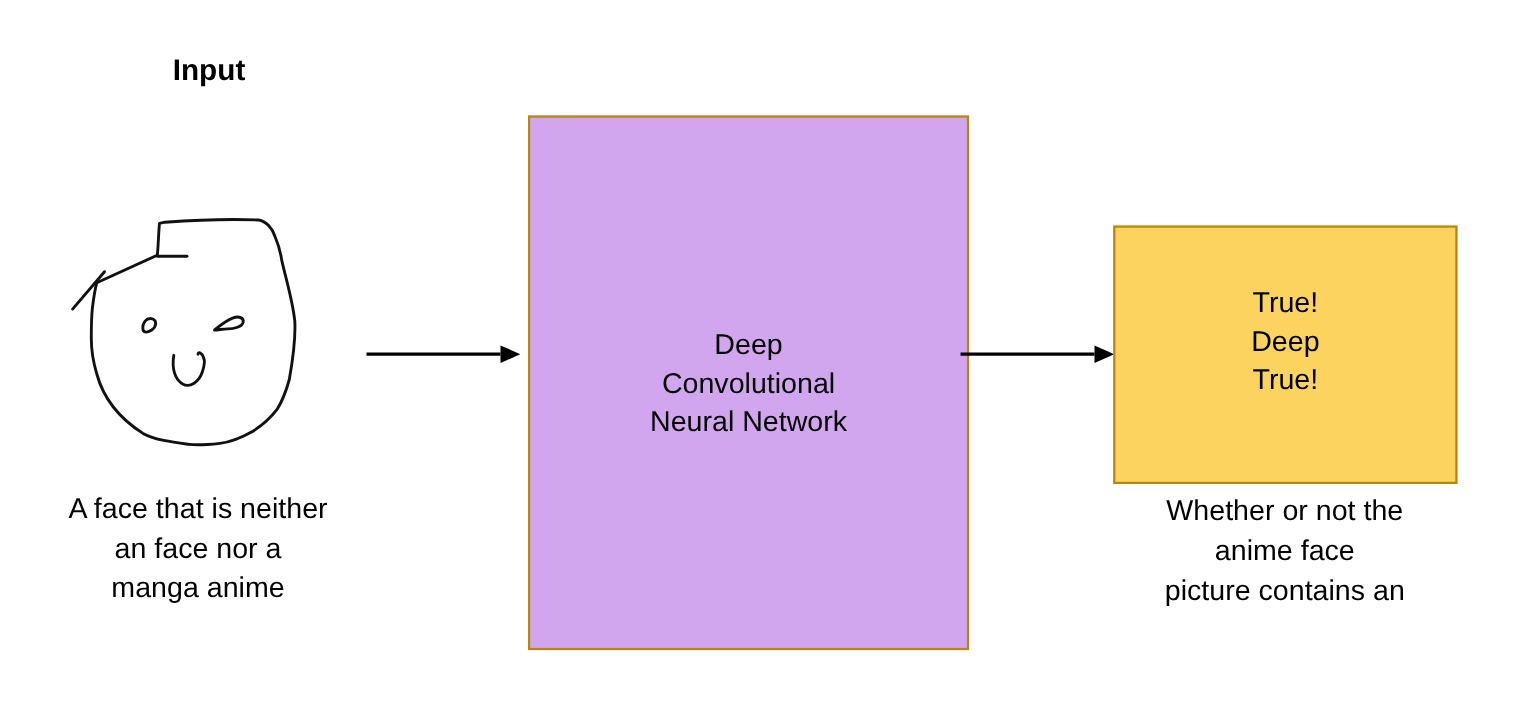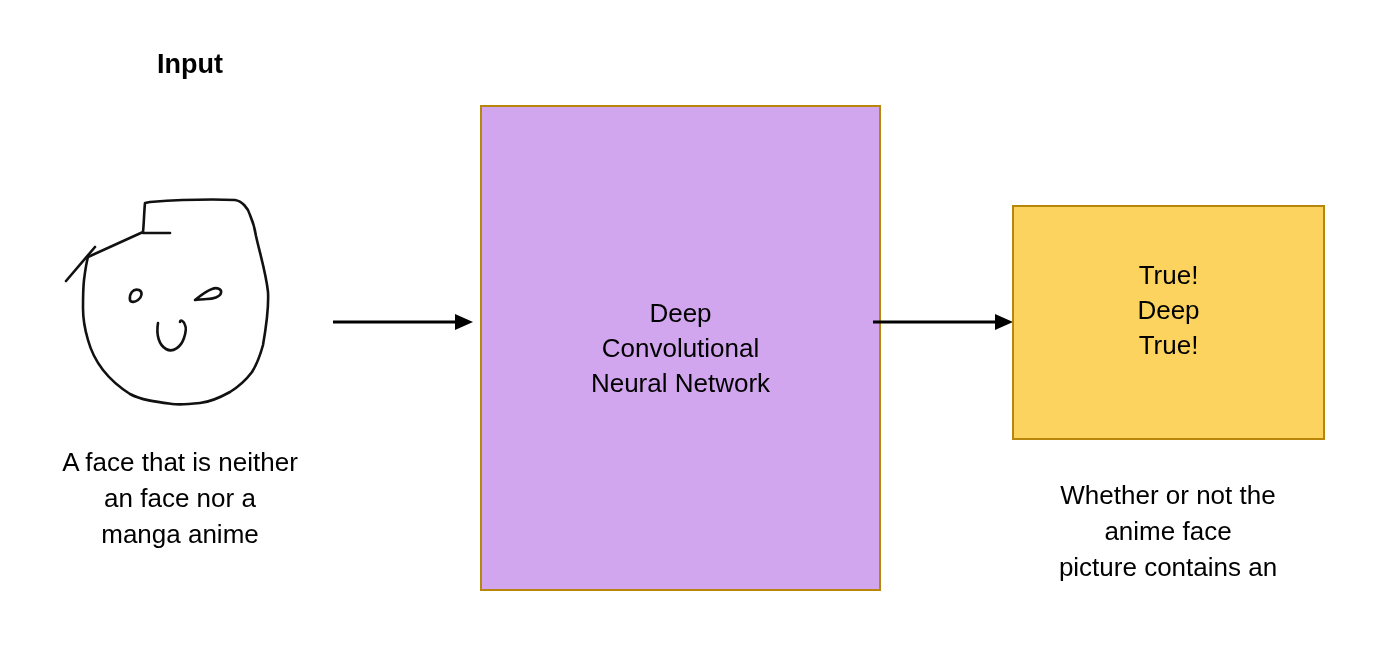--- a/index.html
+++ b/index.html
@@ -45,21 +45,21 @@
 
   .caption {
     position: absolute;
     width: 334px;
     text-align: center;
     font-size: 26px;
     line-height: 36px;
     color: var(--text-color, #000);
   }
   .caption-input  { left: 13px;  top: 444px; }
-  .caption-output { left: 1001px; top: 477px; }
+  .caption-output { left: 1001px; top: 446px; }
 
   .flowbox {
     position: absolute;
     display: flex;
     flex-direction: column;
     align-items: center;
     justify-content: center;
     text-align: center;
     font-size: 26px;
     line-height: 35px;

